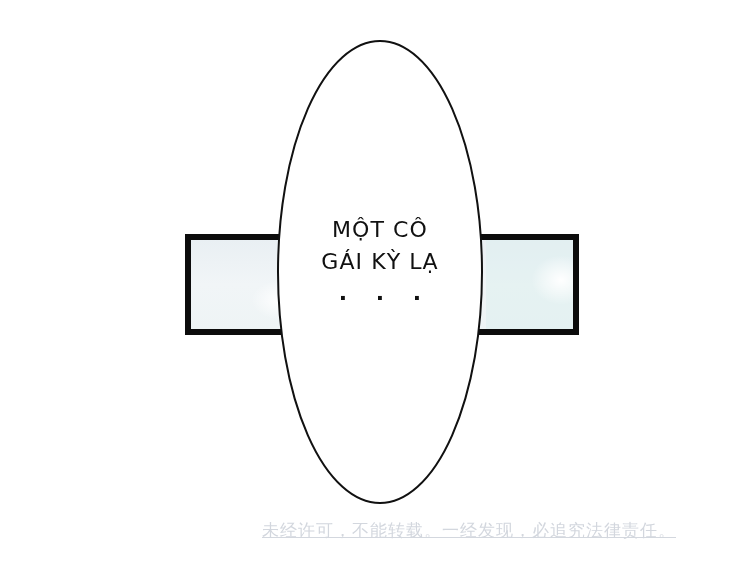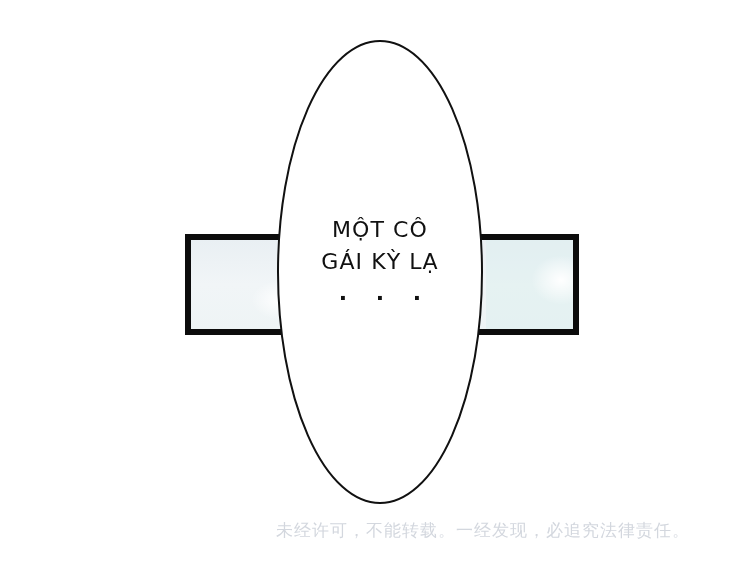--- a/index.html
+++ b/index.html
@@ -17,23 +17,23 @@
     svg.bubble { position: absolute; left: 0; top: 0; }
     .bubble-text {
       position: absolute; left: 290px; top: 214px; width: 180px;
       text-align: center;
       font-family: "DejaVu Sans", sans-serif;
       font-size: 21px; line-height: 32px; color: #111111; letter-spacing: 1px;
       transform: scaleX(1.05);
     }
     .bubble-text .dots { letter-spacing: 10px; font-weight: bold; line-height: 30px; padding-left: 10px; }
     .watermark {
-      position: absolute; left: 276px; top: 519px;
+      position: absolute; left: 262px; top: 519px;
       font-family: "DejaVu Sans", sans-serif;
-      font-size: 17px; color: #d3d7de; letter-spacing: 1px; white-space: nowrap;
+      font-size: 17px; color: #d3d7de; letter-spacing: 1px; white-space: nowrap; text-decoration: underline;
     }
   </style>
 </head>
 <body>
 
 <div class="stage">
 
   <div class="panel">
     <div class="tint-right"></div>
     <div class="glow1"></div>

